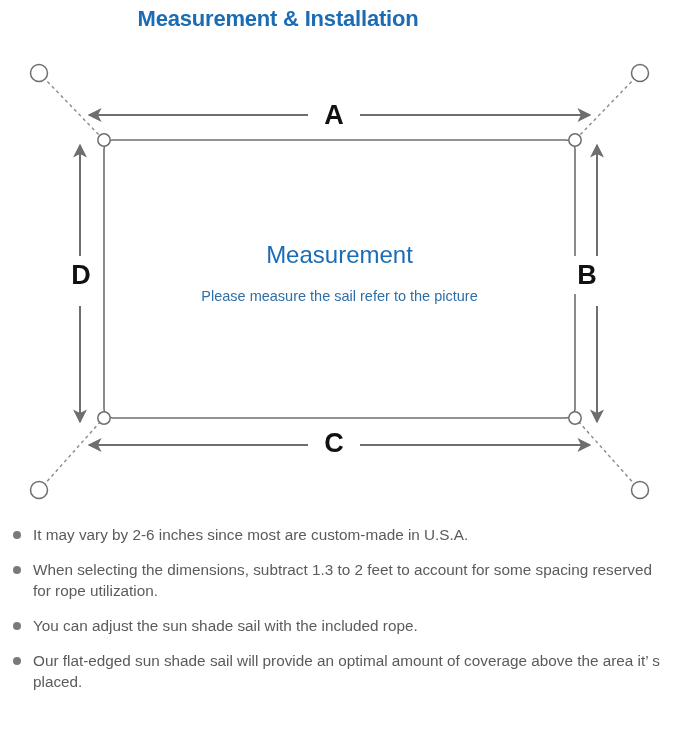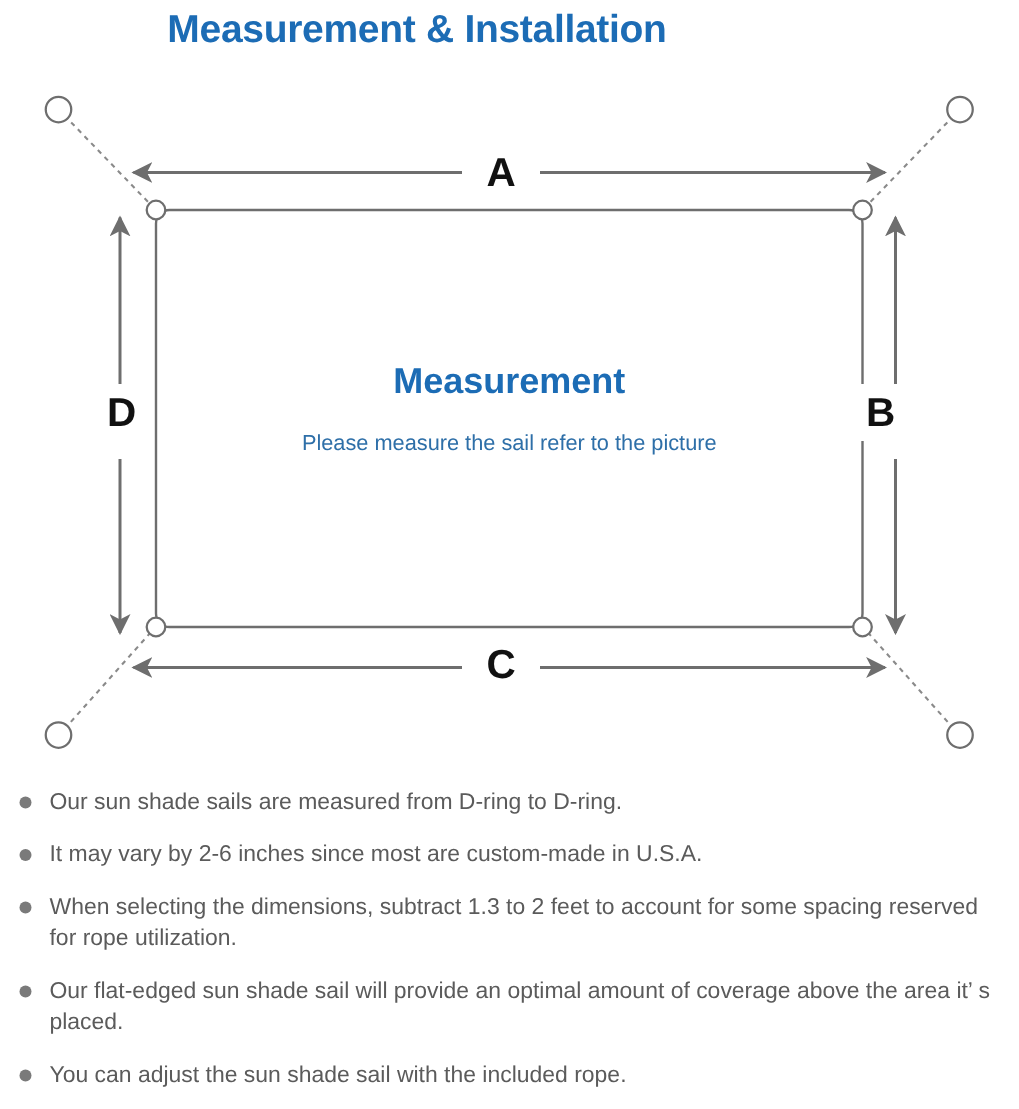--- a/index.html
+++ b/index.html
@@ -16,21 +16,21 @@
   }
 
   
   .title {
     position: absolute;
     top: 0px;
     left: 0;
     width: 556px;
     text-align: center;
     font-family: "Liberation Sans", sans-serif;
-    font-size: 26px;
+    font-size: 22px;
     font-weight: bold;
     letter-spacing: -0.2px;
     color: #1C6CB5;
     line-height: 38px;
   }
 
   
   .diagram {
     position: absolute;
     top: 48px;
@@ -47,21 +47,21 @@
     position: absolute;
     left: 0;
     top: 192px;
     width: 679px;
     text-align: center;
     pointer-events: none;
   }
   .center-title {
     font-family: "Liberation Sans", sans-serif;
     font-size: 24px;
-    font-weight: bold;
+    font-weight: normal;
     color: #1C6CB5;
     line-height: 30px;
   }
   .center-sub {
     font-family: "Liberation Sans", sans-serif;
     font-size: 14.5px;
     color: #2E6FA8;
     line-height: 22px;
     margin-top: 15px;
   }
@@ -174,31 +174,27 @@
 
   <div class="dim-letter dim-a">A</div>
   <div class="dim-letter dim-b">B</div>
   <div class="dim-letter dim-c">C</div>
   <div class="dim-letter dim-d">D</div>
 </div>
 
 <div class="notes">
   <div class="note-item">
     <span class="bullet"></span>
-    <span>Our sun shade sails are measured from D-ring to D-ring.</span>
-  </div>
-  <div class="note-item">
-    <span class="bullet"></span>
     <span>It may vary by 2-6 inches since most are custom-made in U.S.A.</span>
   </div>
   <div class="note-item">
     <span class="bullet"></span>
     <span>When selecting the dimensions, subtract 1.3 to 2 feet to account for some spacing reserved for rope utilization.</span>
   </div>
   <div class="note-item">
     <span class="bullet"></span>
+    <span>You can adjust the sun shade sail with the included rope.</span>
+  </div>
+  <div class="note-item">
+    <span class="bullet"></span>
     <span>Our flat-edged sun shade sail will provide an optimal amount of coverage above the area it’ s placed.</span>
   </div>
-  <div class="note-item">
-    <span class="bullet"></span>
-    <span>You can adjust the sun shade sail with the included rope.</span>
-  </div>
 </div>
 
 </body></html>

